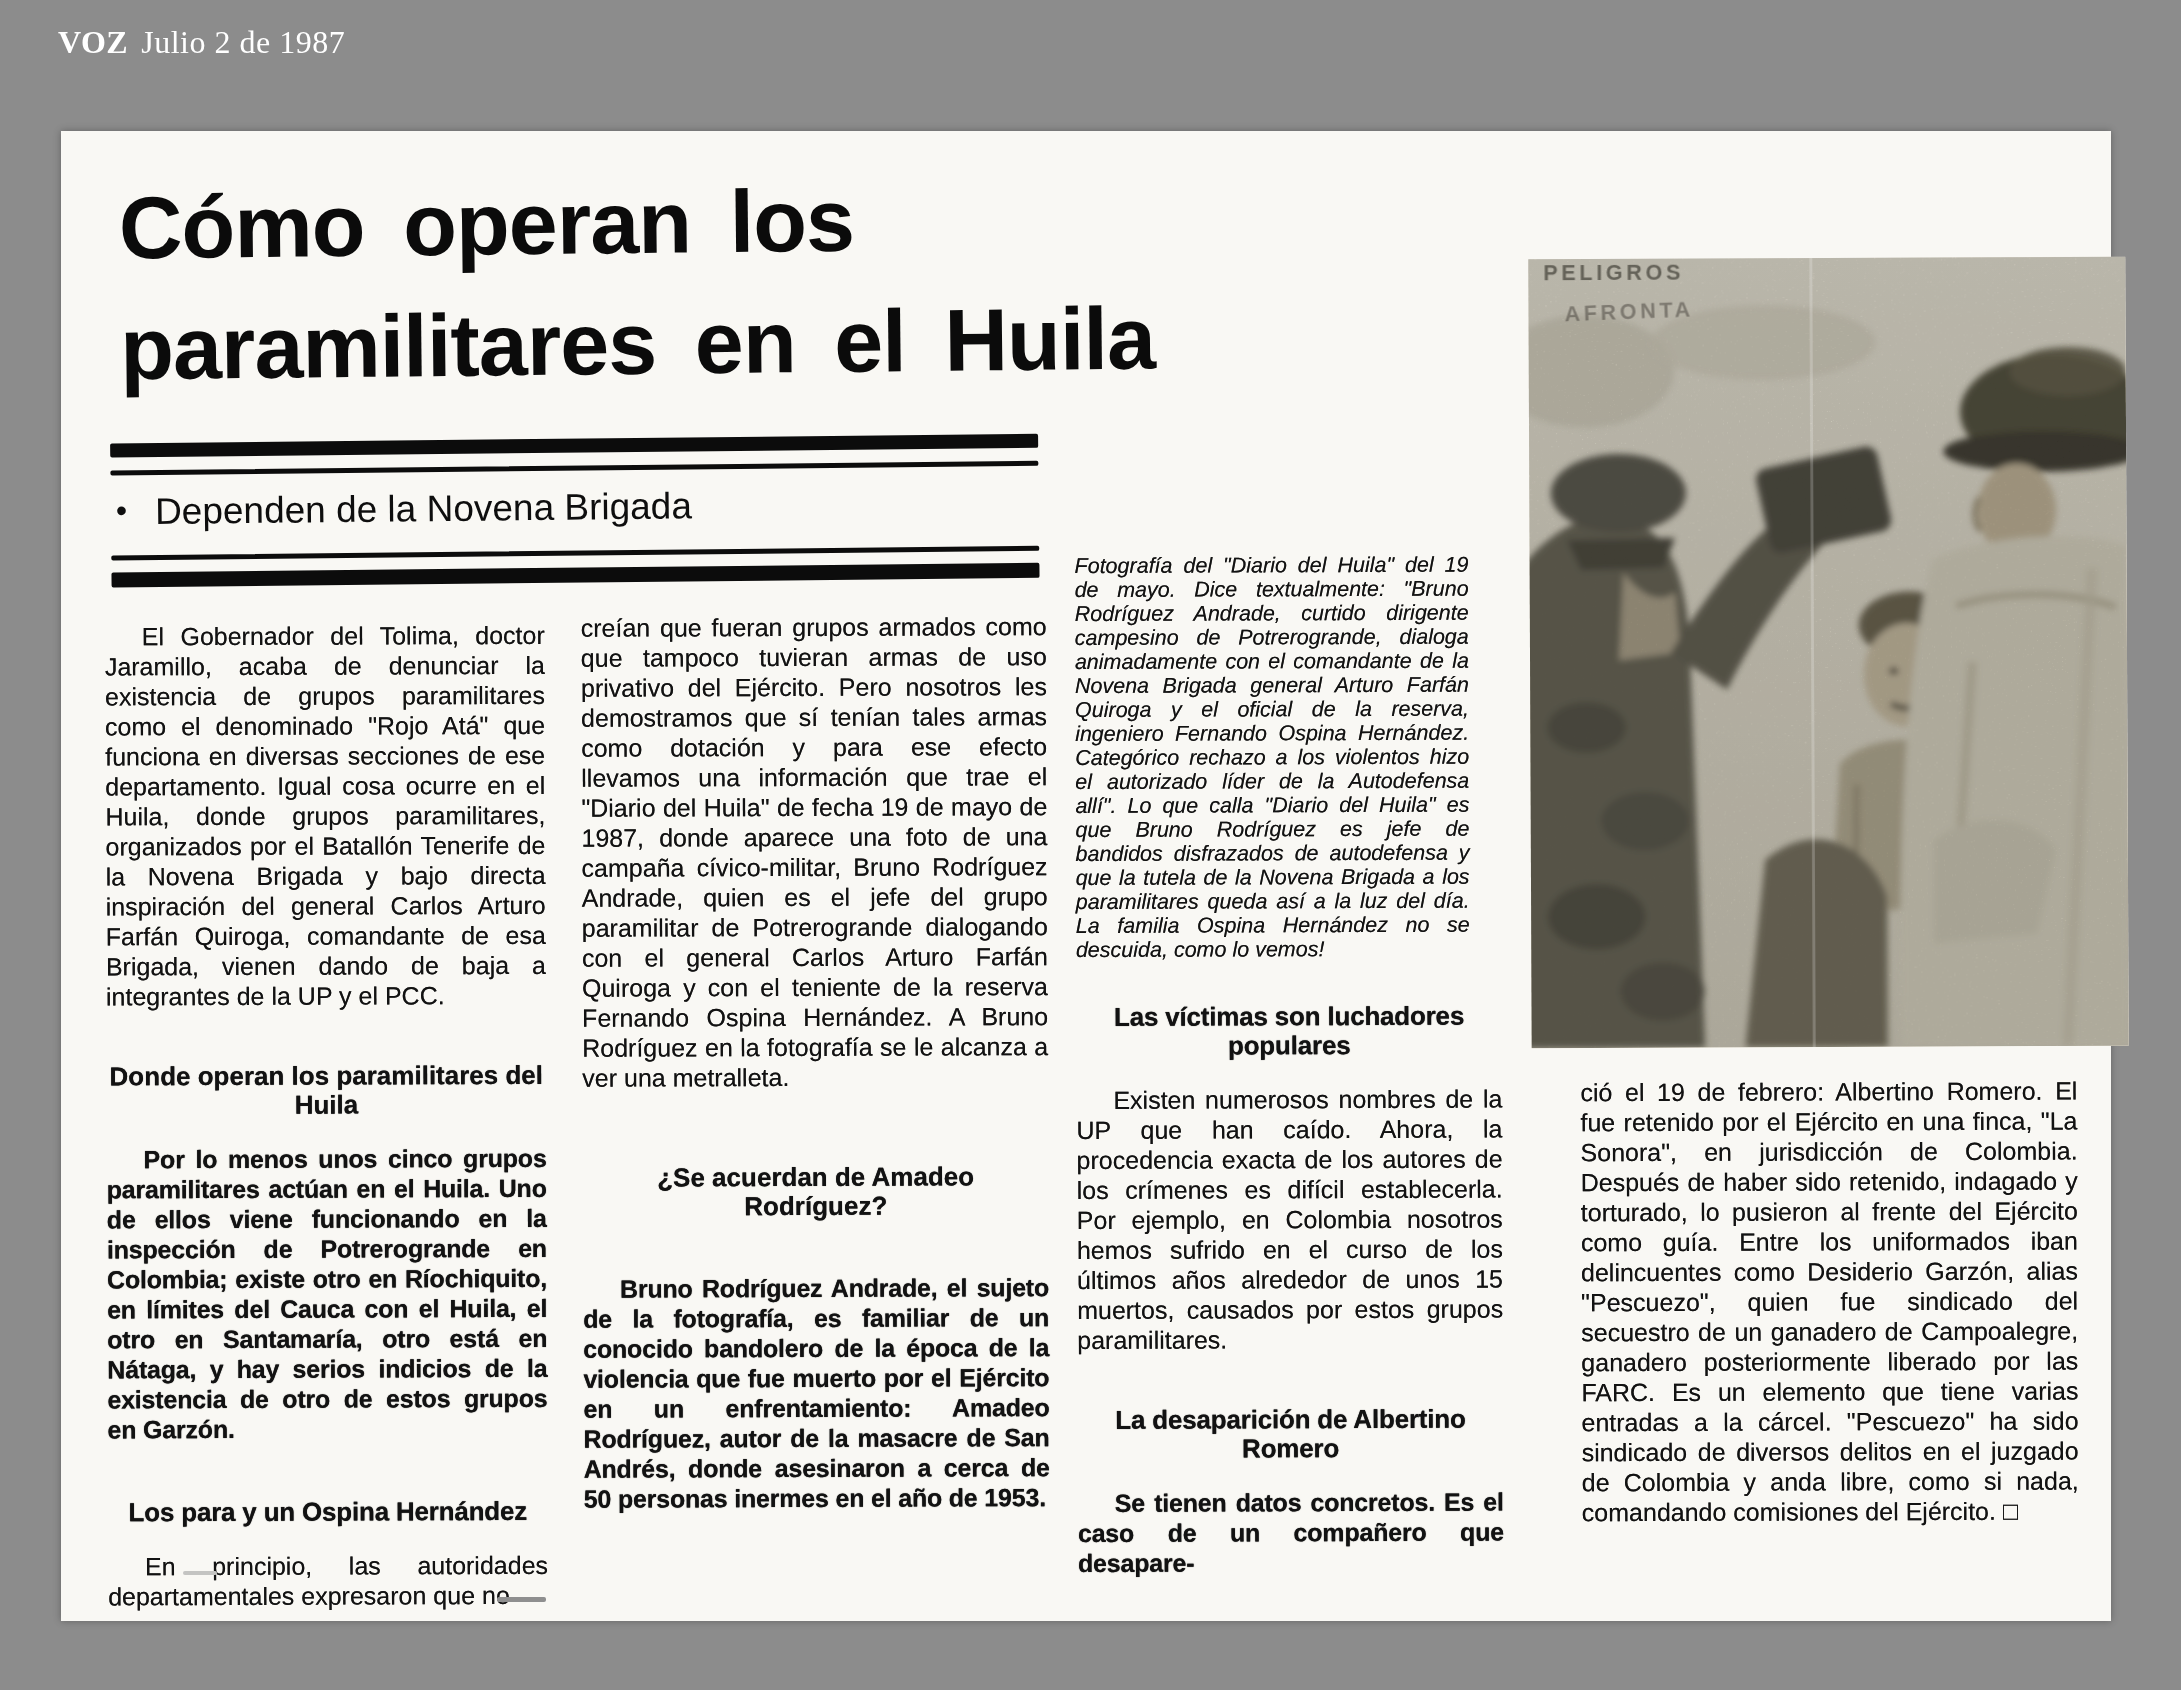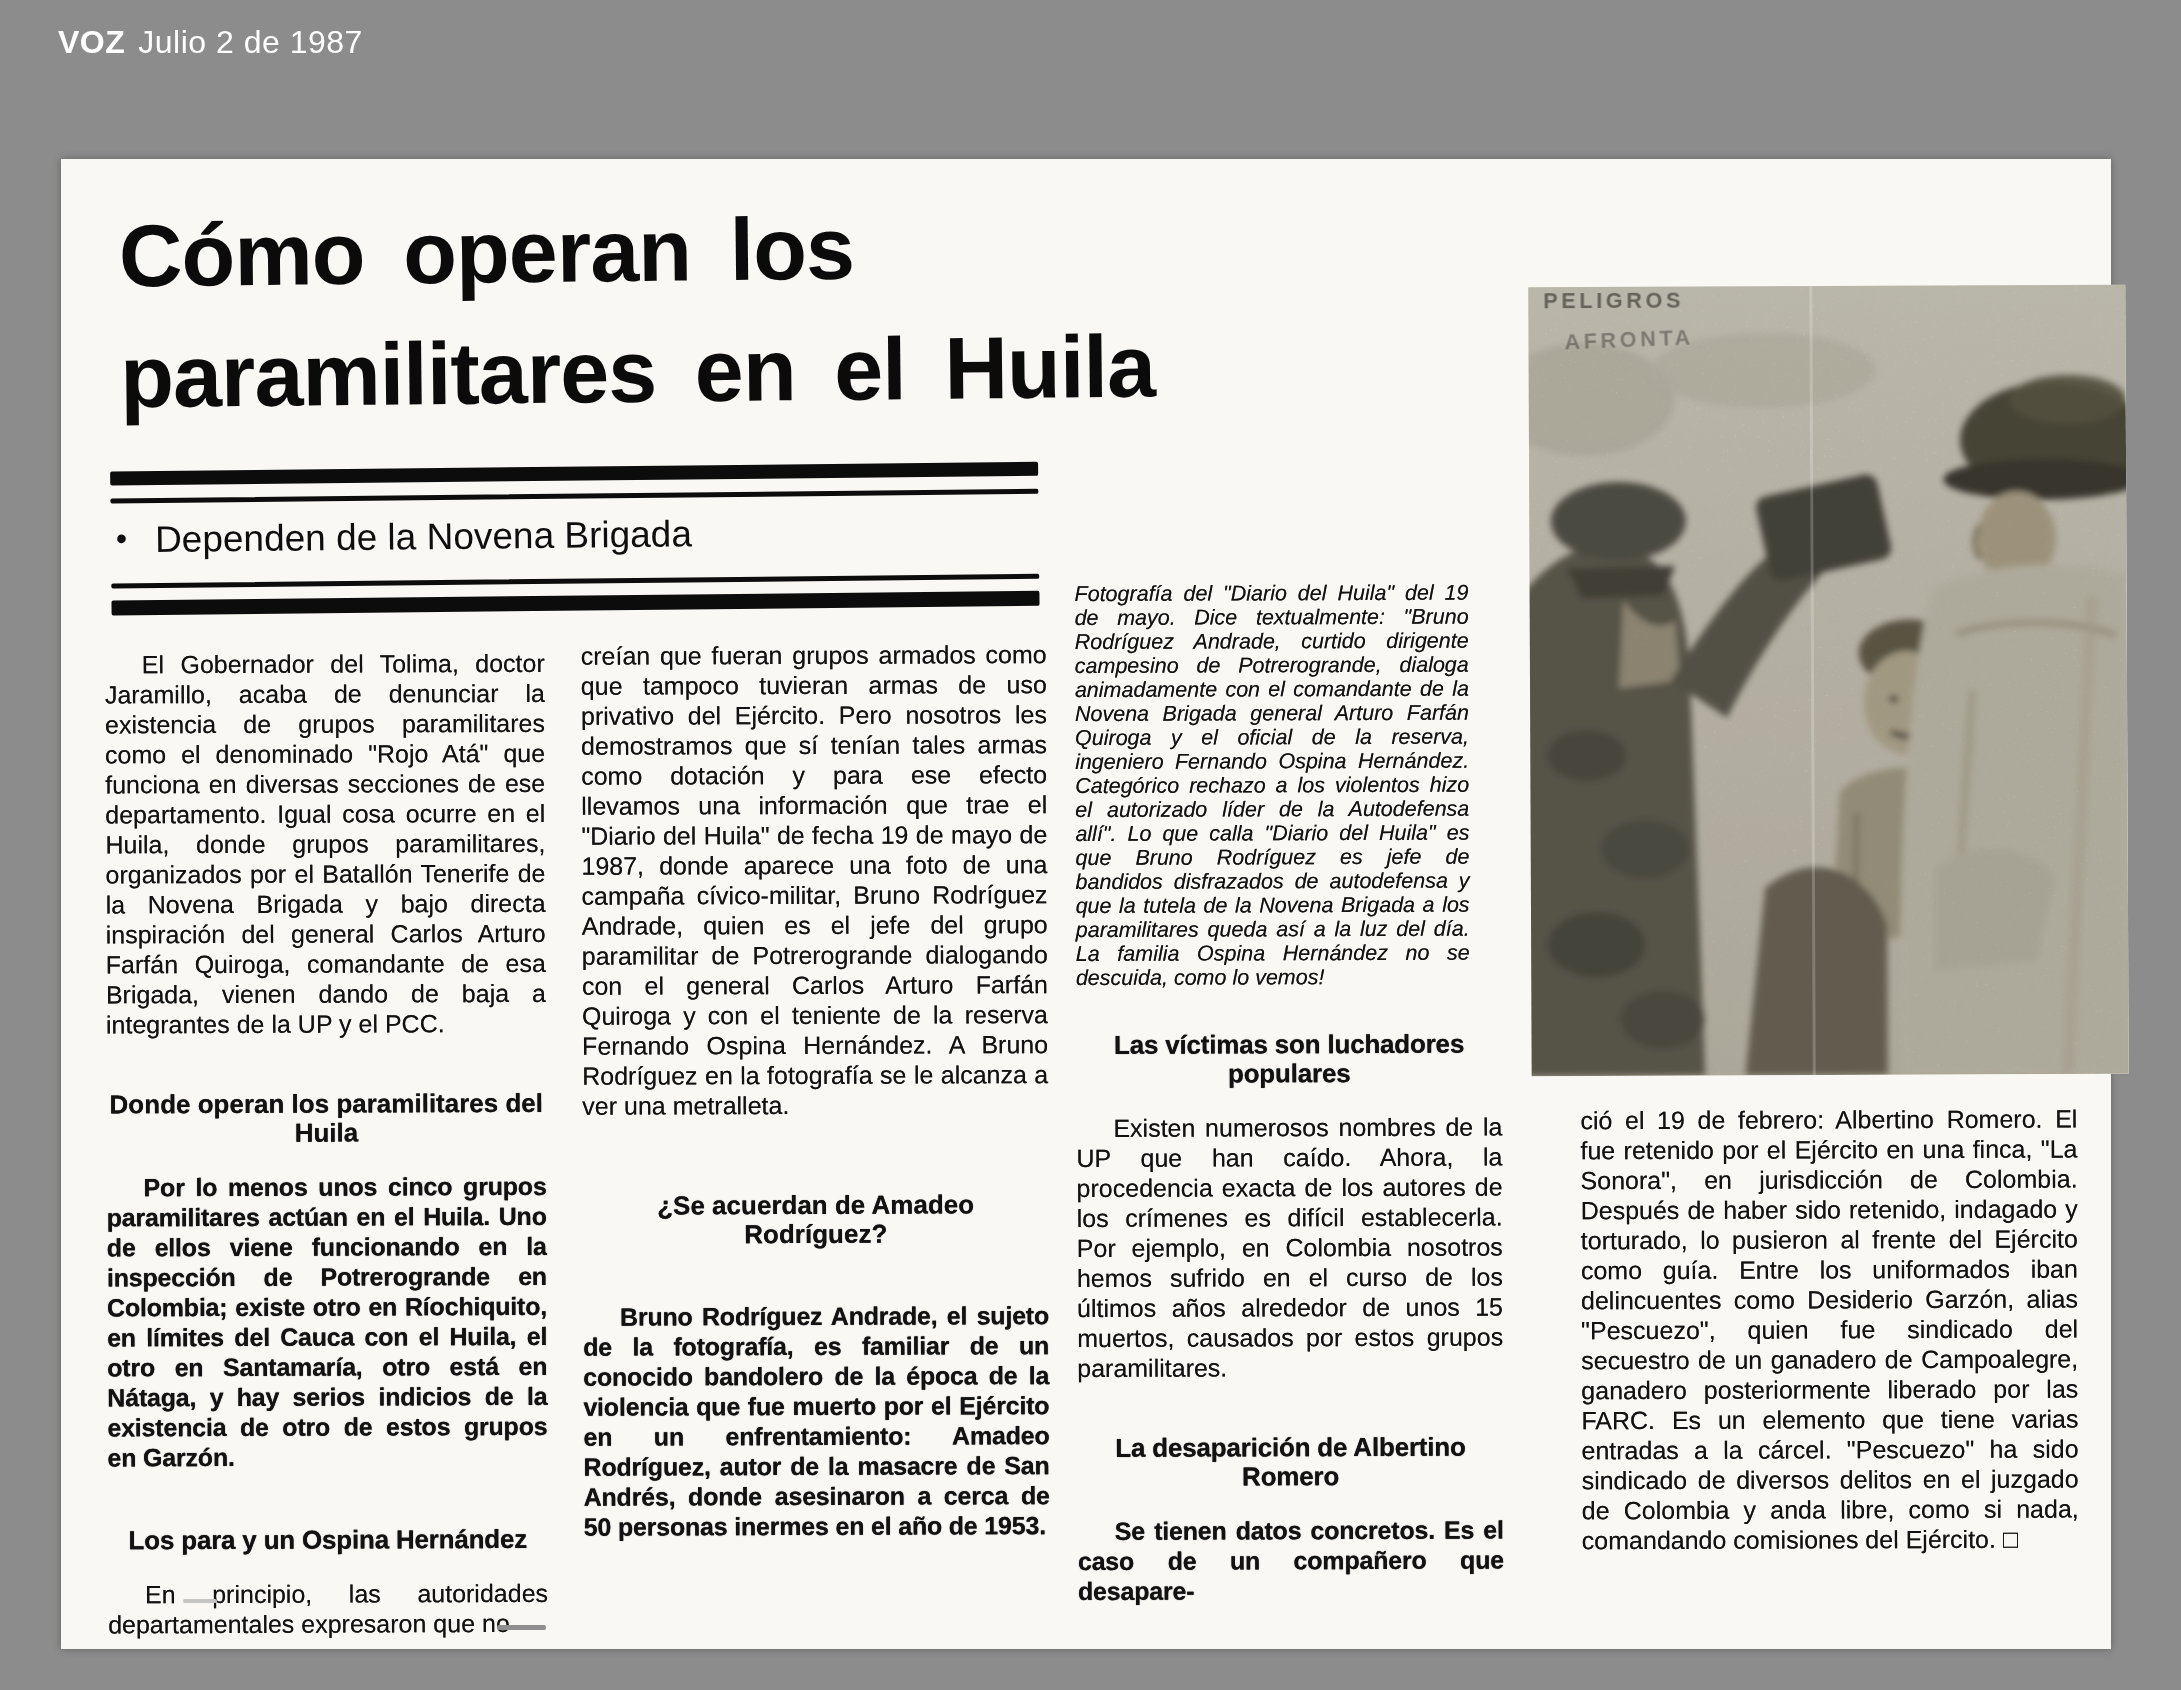--- a/index.html
+++ b/index.html
@@ -4,28 +4,27 @@
 <style>
   html,body{margin:0;padding:0}
   body{
     width:2181px;height:1690px;
     background:#8c8c8c;
     font-family:"Liberation Sans",sans-serif;
     overflow:hidden;position:relative;
   }
   .masthead{
     position:absolute;left:58px;top:24px;
-    color:#ffffff;font-size:32px;letter-spacing:0.5px;white-space:nowrap;
+    color:#ffffff;font-size:32px;letter-spacing:0.5px;white-space:nowrap;font-family:Liberation Serif, serif;
   }
   .masthead .brand{font-weight:bold;margin-right:13px}
   .page{
     position:absolute;left:61px;top:131px;width:2050px;height:1490px;
     background:#f9f8f4;
     box-shadow:0 0 7.5px rgba(0,0,0,.3);
-    margin-top:28px;
   }
   .headwrap{position:absolute;left:0;top:0;width:1124px;height:487px;
     transform:rotate(-0.6deg);transform-origin:94px 112px}
   .headline{
     position:absolute;left:58px;top:36px;margin:0;
     font-size:88px;font-weight:bold;color:#0b0b0b;
     line-height:1.38;letter-spacing:-0.9px;word-spacing:15px;white-space:nowrap;
   }
   .hl-line{display:block}
   .rule{position:absolute;left:47px;width:928px;background:#0c0c0c;border-radius:1.9px}

